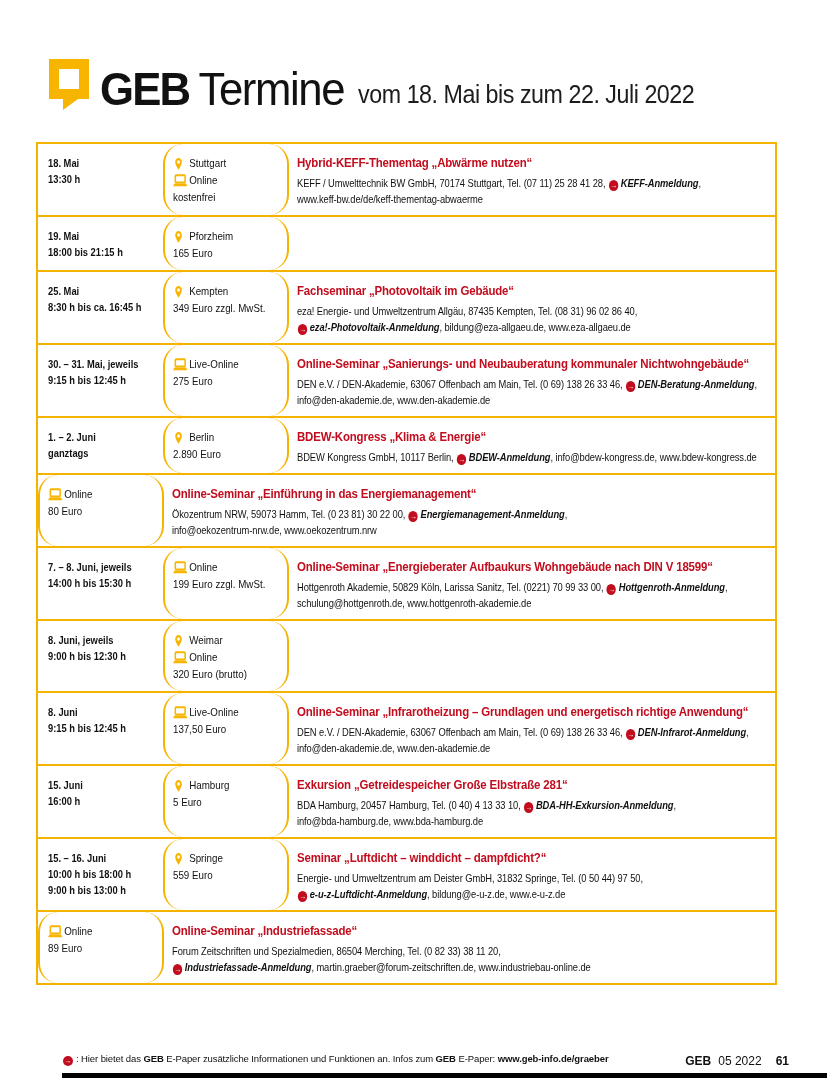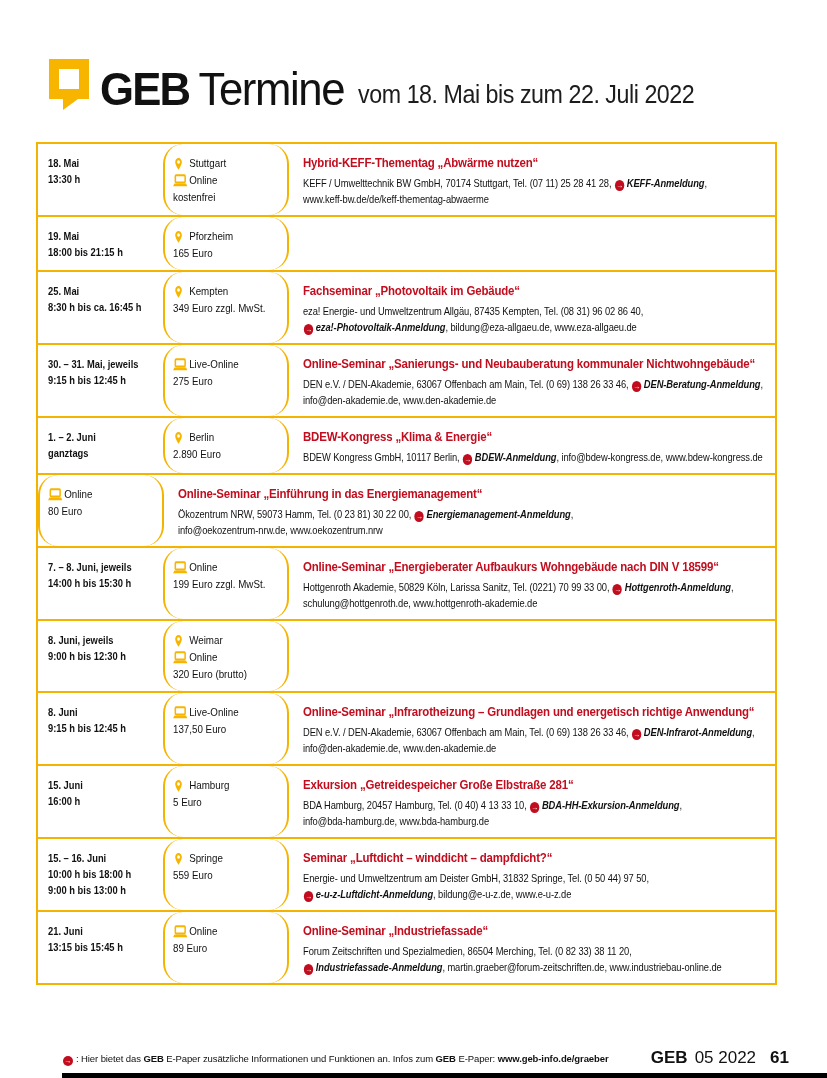--- a/index.html
+++ b/index.html
@@ -11,38 +11,38 @@
   .hdr-text{display:flex;align-items:baseline;transform:scaleX(.93);transform-origin:left bottom;white-space:nowrap;}
   .brand{font-size:47px;font-weight:800;letter-spacing:-2px;line-height:1;}
   .termine{font-size:47px;font-weight:300;letter-spacing:-1.5px;line-height:1;margin-left:10px;}
   .subtitle{font-size:25px;font-weight:300;letter-spacing:-.5px;margin-left:15px;color:#1c1c1c;position:relative;top:-2px;}
 
   
   .tbl{position:absolute;left:36px;top:142px;width:737px;border:2px solid #f5b301;border-bottom:none;}
   .row{display:flex;border-bottom:2px solid #f5b301;min-height:53px;}
   .col-date{width:113px;flex:0 0 auto;padding:11px 2px 8px 10px;}
   .col-loc{width:112px;flex:0 0 auto;border-left:2px solid #f5b301;border-right:2px solid #f5b301;padding:11px 2px 8px 8px;border-radius:20px;}
-  .col-info{flex:1 1 auto;padding:10px 8px 8px 14px;min-width:0;}
+  .col-info{flex:1 1 auto;padding:10px 8px 8px 8px;min-width:0;}
   .squeeze{transform:scaleX(.85);transform-origin:left top;width:117.5%;}
   .date-line{font-size:11px;font-weight:bold;line-height:16px;white-space:nowrap;}
   .loc-line{font-size:11.5px;line-height:17px;white-space:nowrap;display:flex;align-items:center;}
   .loc-line .icon{width:19px;flex:0 0 auto;display:inline-flex;justify-content:flex-start;align-items:center;}
   .price{font-size:11.5px;line-height:17px;white-space:nowrap;}
   .evt-title{margin:1px 0 5px 0;font-size:13.5px;font-weight:bold;color:#c10d1e;letter-spacing:-.2px;line-height:15px;}
   .evt-desc{margin:0;font-size:11px;line-height:16px;letter-spacing:-.1px;}
   .elink{font-weight:bold;font-style:italic;}
   .arrow-ic{display:inline-flex;width:11px;height:11px;border-radius:50%;background:#c10d1e;color:#fff;
     font-size:8px;line-height:11px;justify-content:center;align-items:center;font-weight:bold;
     vertical-align:-1px;margin:0 3px 0 1px;font-style:normal;}
 
   
   .foot-note{position:absolute;left:62px;bottom:12px;font-size:9.5px;letter-spacing:-.1px;white-space:nowrap;}
   .foot-note b{font-weight:bold;}
   .foot-note .arrow-ic{width:10px;height:10px;font-size:7px;line-height:10px;vertical-align:-1px;}
-  .folio{position:absolute;right:38px;bottom:10px;font-size:17px;white-space:nowrap;}
+  .folio{position:absolute;right:38px;bottom:10px;font-size:12px;white-space:nowrap;}
   .folio .fb{font-weight:bold;}
   .folio .issue{font-weight:normal;margin-left:7px;}
   .folio .pageno{font-weight:bold;margin-left:14px;}
   .bottom-bar{position:absolute;left:62px;right:0;bottom:0;height:5px;background:#000;}
 </style>
 </head>
 <body>
 
 <div class="hdr">
   <svg class="logo" viewBox="0 0 42 54">
@@ -365,26 +365,20 @@
     </div>
     <div class="col-info">
       <div class="squeeze">
         <h3 class="evt-title">Seminar „Luftdicht – winddicht – dampfdicht?“</h3>
         <p class="evt-desc">Energie- und Umweltzentrum am Deister GmbH, 31832 Springe, Tel. (0 50 44) 97 50,<br><span class="arrow-ic">→</span><span class="elink">e-u-z-Luftdicht-Anmeldung</span>, bildung@e-u-z.de, www.e-u-z.de</p>
       </div>
     </div>
   </div>
 
   <div class="row">
-    <div class="col-date">
-      <div class="squeeze">
-          <div class="date-line">21. Juni</div>
-          <div class="date-line">13:15 bis 15:45 h</div>
-        </div>
-    </div>
     <div class="col-loc">
       <div class="squeeze">
           <div class="loc-line">
             <span class="icon">
               <svg viewBox="0 0 28 21" width="17" height="13">
                 <rect x="4.5" y="1.8" width="19" height="12" rx="1.5" fill="none" stroke="#f7b500" stroke-width="3"></rect>
                 <path fill="#f7b500" d="M2.6 15.3h22.8l2.4 4.6H.2z"></path>
               </svg>
             </span>
             <span>Online</span>

